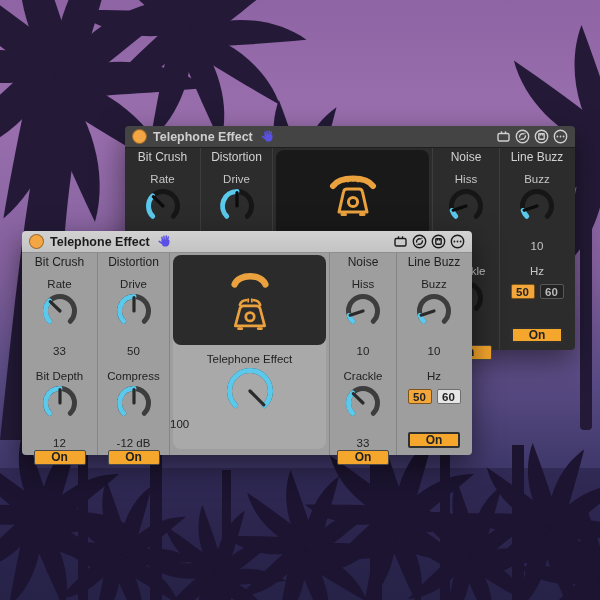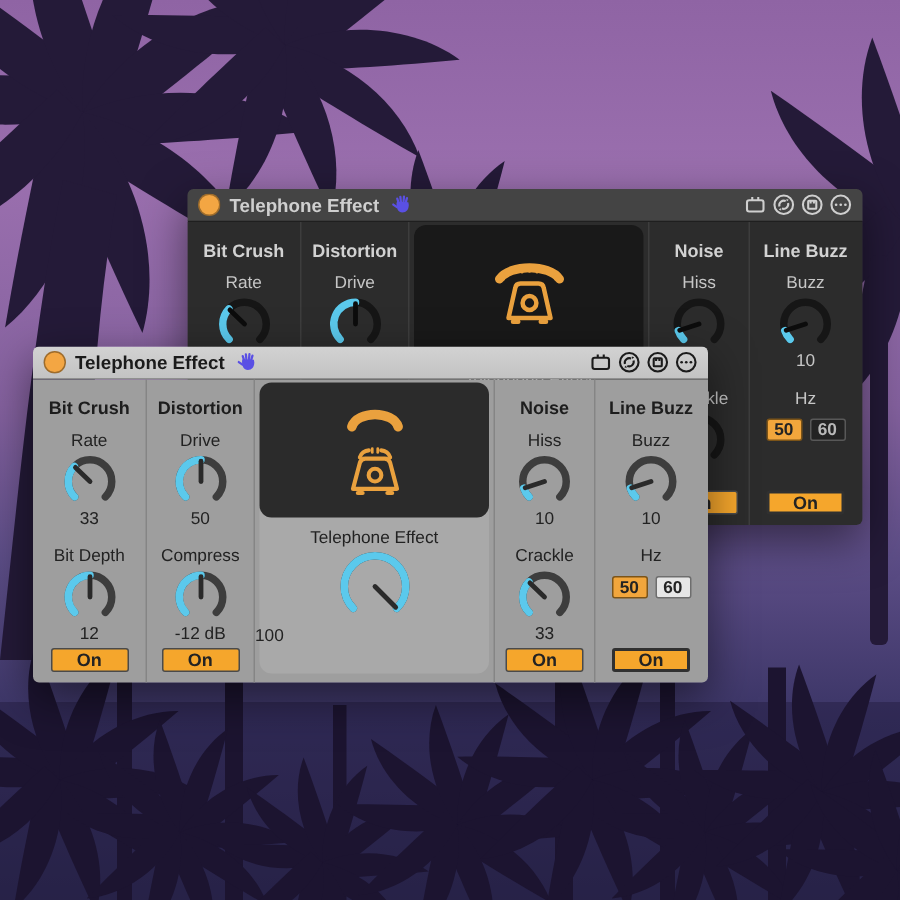--- a/index.html
+++ b/index.html
@@ -27,26 +27,26 @@
   .light .dev-body{background:#9e9e9e;color:#222;}
   .dark  .dev-body{background:#2c2c2c;color:#c6c6c6;}
   .col{display:flex;flex-direction:column;align-items:center;box-sizing:border-box;}
   .light .col{border-color:#858585;}
   .dark  .col{border-color:#3d3d3d;}
   .c-bitcrush{width:76px;border-right:1px solid;}
   .c-dist{width:72px;border-right:1px solid;}
   .c-main{width:160px;border-right:1px solid;position:relative;}
   .c-noise{width:67px;border-right:1px solid;}
   .c-buzz{width:74px;}
-  .sec-title{margin-top:12px;font-size:12px;font-weight:700;line-height:14px;white-space:nowrap;text-align:right;}
+  .sec-title{margin-top:2px;font-size:12px;font-weight:400;line-height:14px;white-space:nowrap;text-align:right;}
   .light .sec-title{color:#1d1d1d;} .dark .sec-title{color:#d2d2d2;}
   .kgroup{display:flex;flex-direction:column;align-items:center;margin-top:9px;}
   .kgroup + .kgroup{margin-top:12px;}
   .klabel{font-size:11.5px;line-height:13px;margin-bottom:2px;white-space:nowrap;}
-  .kvalue{font-size:11.5px;line-height:13px;margin-top:1px;}
+  .kvalue{font-size:11.5px;line-height:13px;margin-top:16px;}
   svg.knob{display:block;cursor:ns-resize;}
   .k-track,.k-fill{fill:none;stroke-width:5;stroke-linecap:round;}
   .k-needle{stroke-width:3.2;stroke-linecap:round;}
   .k-fill{stroke:#5bc9ec;}
   .light .k-track{stroke:#3d3d3d;} .light .k-needle{stroke:#2a2a2a;}
   .dark  .k-track{stroke:#161616;} .dark  .k-needle{stroke:#0c0c0c;}
 
   .on-btn{margin-top:auto;margin-bottom:7px;width:52px;height:16px;border-radius:2px;
           background:#f5a62c;border:1px solid #4a4a4a;font-family:inherit;
           font-size:12px;font-weight:700;color:#232323;line-height:13px;padding:0;cursor:pointer;}

